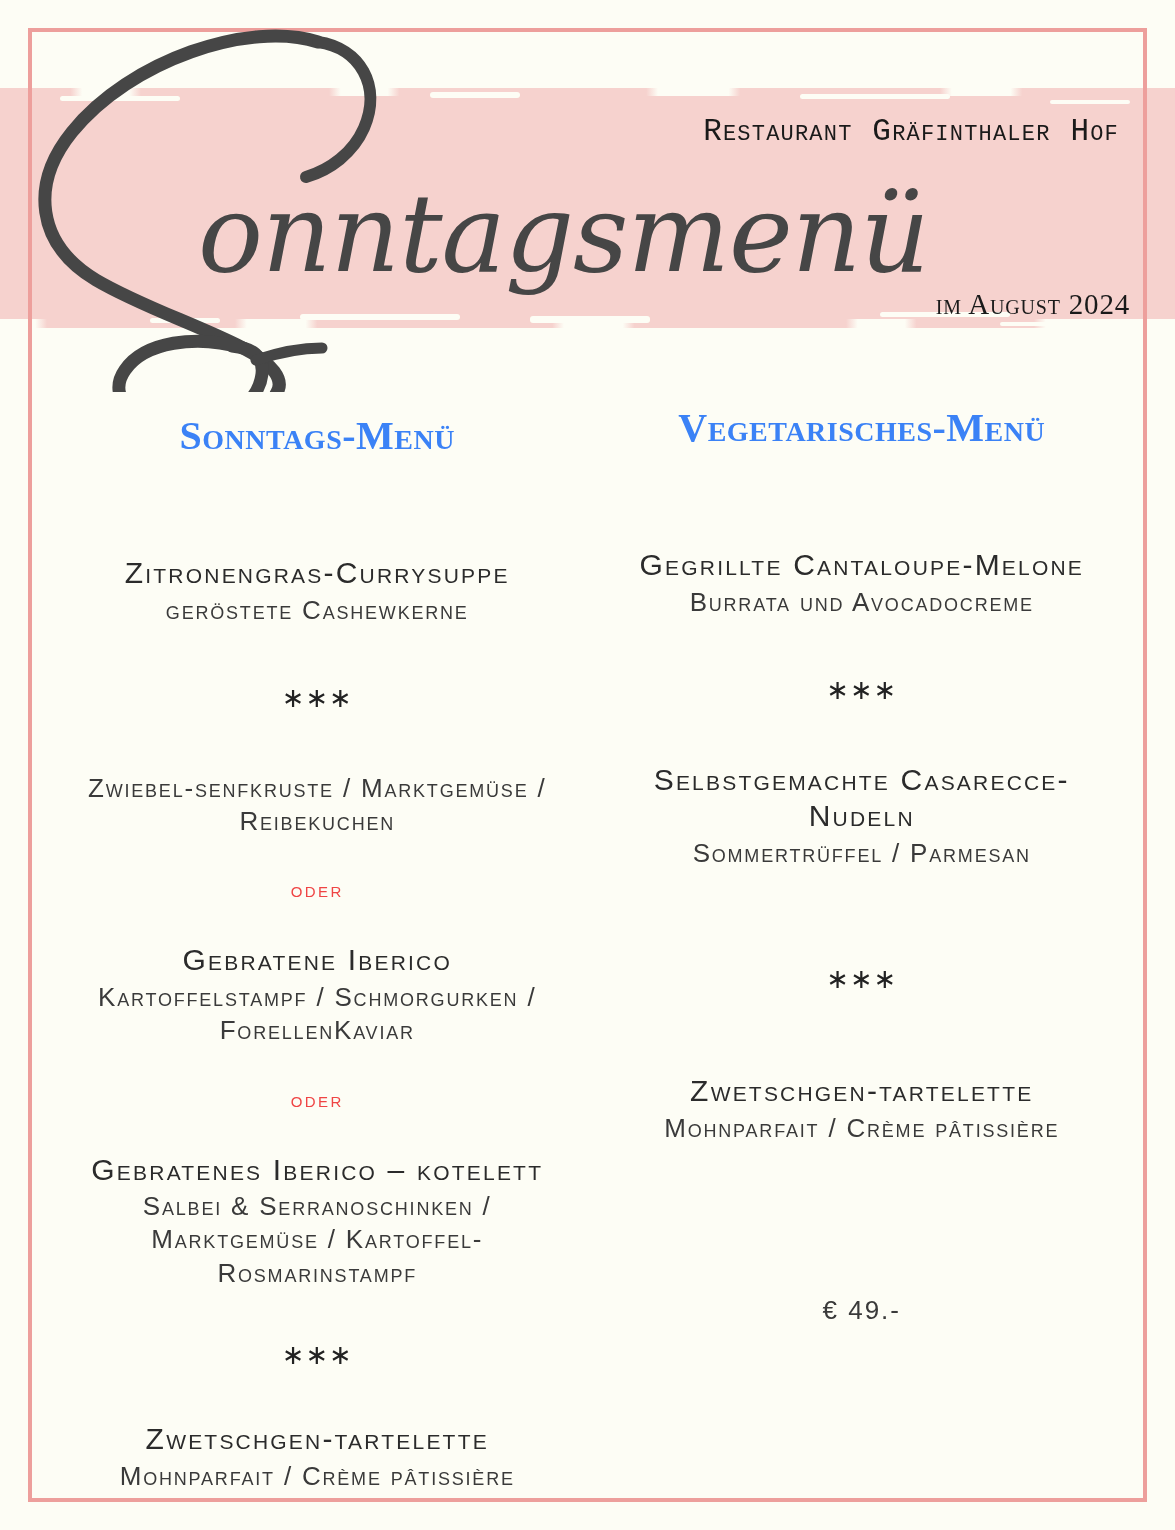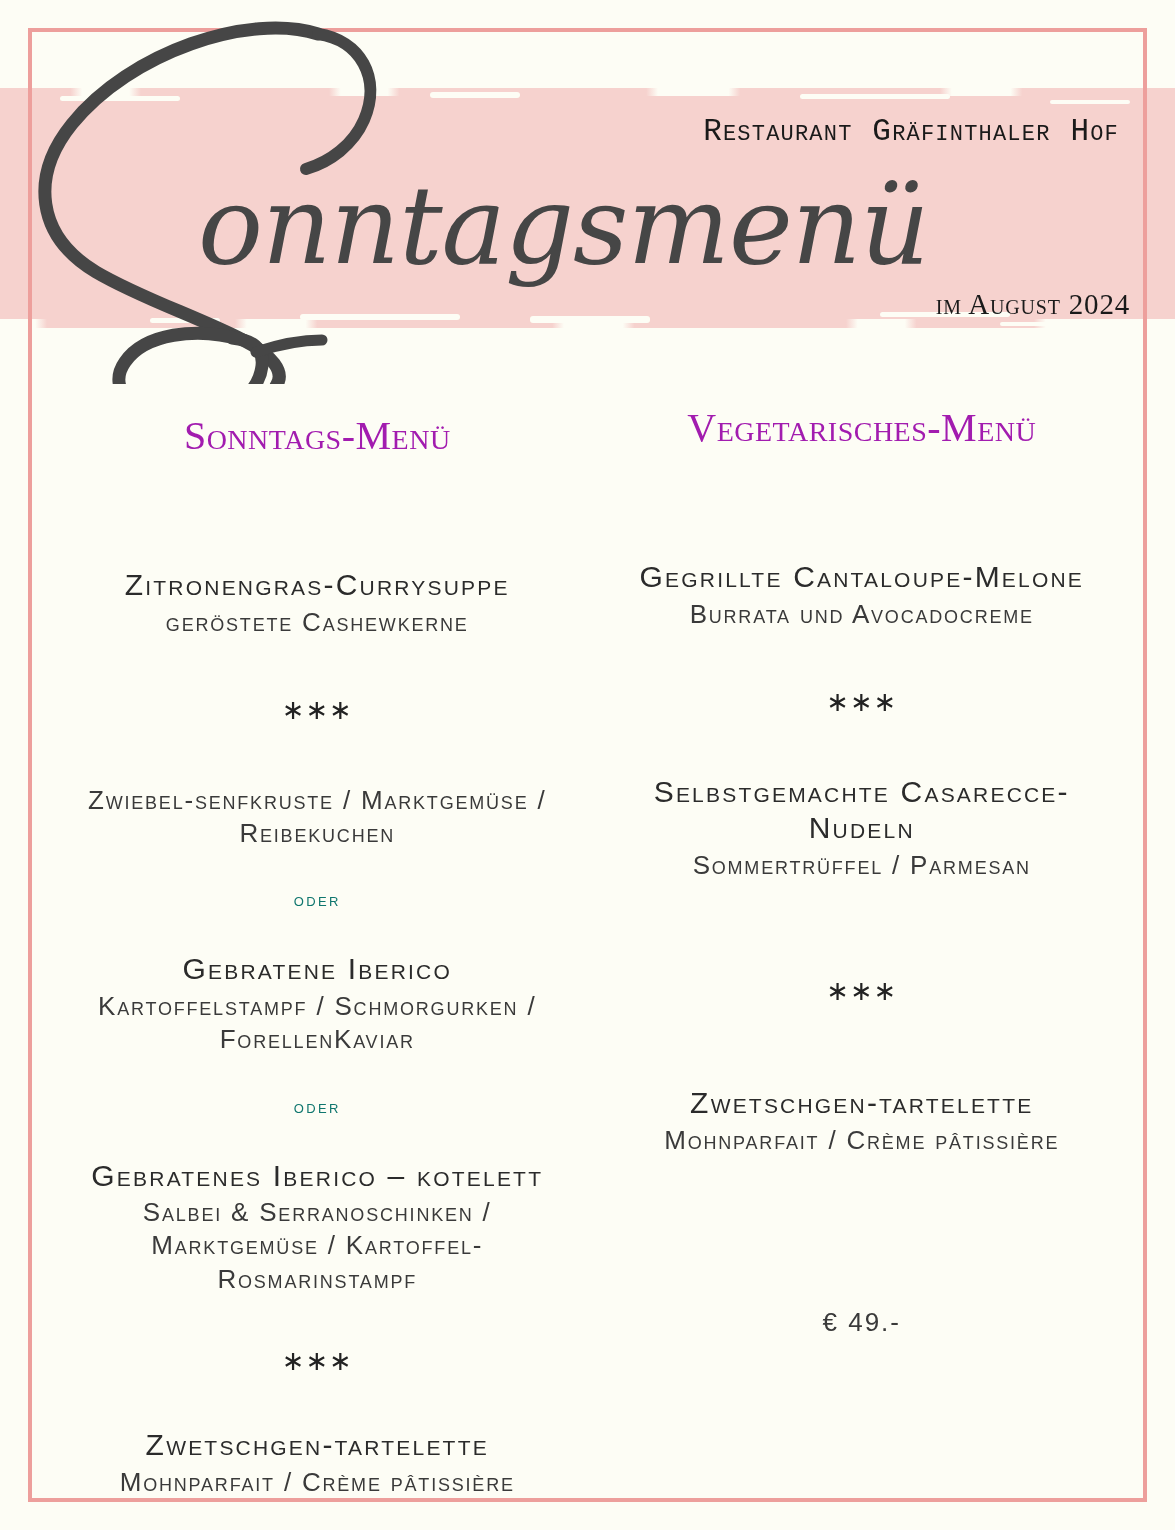--- a/index.html
+++ b/index.html
@@ -114,21 +114,21 @@
     letter-spacing: 0.8px;
     color: #1a1a1a;
     font-variant: small-caps;
     white-space: nowrap;
   }
 
   
   .script-wrap {
     position: absolute;
     left: 0;
-    top: 4px;
+    top: 12px;
     width: 1000px;
     height: 380px;
     z-index: 5;
     padding-left: 23px;
   }
   .script-text {
     position: absolute;
     left: 198px;
     top: 168px;
     font-family: "DejaVu Serif", serif;
@@ -151,26 +151,26 @@
   }
   .col {
     flex: 1 1 0;
     text-align: center;
   }
   .col-left  { padding: 0 20px 0 38px; }
   .col-right { padding: 0 34px 0 22px; }
 
   .col-heading {
     font-family: "Liberation Serif", serif;
-    font-weight: normal;
+    font-weight: bold;
     font-size: 40px;
     font-variant: small-caps;
     letter-spacing: 0.5px;
-    color: #a21caf;
-    margin: 12px;
+    color: #3b82f6;
+    margin: 0;
     white-space: nowrap;
   }
   .col-left .col-heading  { margin-top: 32px; }
   .col-right .col-heading { margin-top: 24px; }
 
   .course { margin: 0; text-align: center; }
   .dish-title {
     font-family: "Liberation Sans", sans-serif;
     font-weight: 300;
     font-size: 30px;
@@ -194,24 +194,24 @@
     font-family: "Liberation Sans", sans-serif;
     font-size: 27px;
     letter-spacing: 1px;
     color: #222;
     margin: 0;
     line-height: 1;
   }
   .oder {
     font-family: "Liberation Sans", sans-serif;
     font-weight: 300;
-    font-size: 18px;
+    font-size: 21px;
     font-variant: small-caps;
     letter-spacing: 2.4px;
-    color: #0f766e;
+    color: #ef4444;
     margin: 0;
   }
   .price {
     font-family: "Liberation Sans", sans-serif;
     font-weight: 300;
     font-size: 26px;
     font-variant: small-caps;
     letter-spacing: 2px;
     color: #3a3a3a;
     margin: 0;

